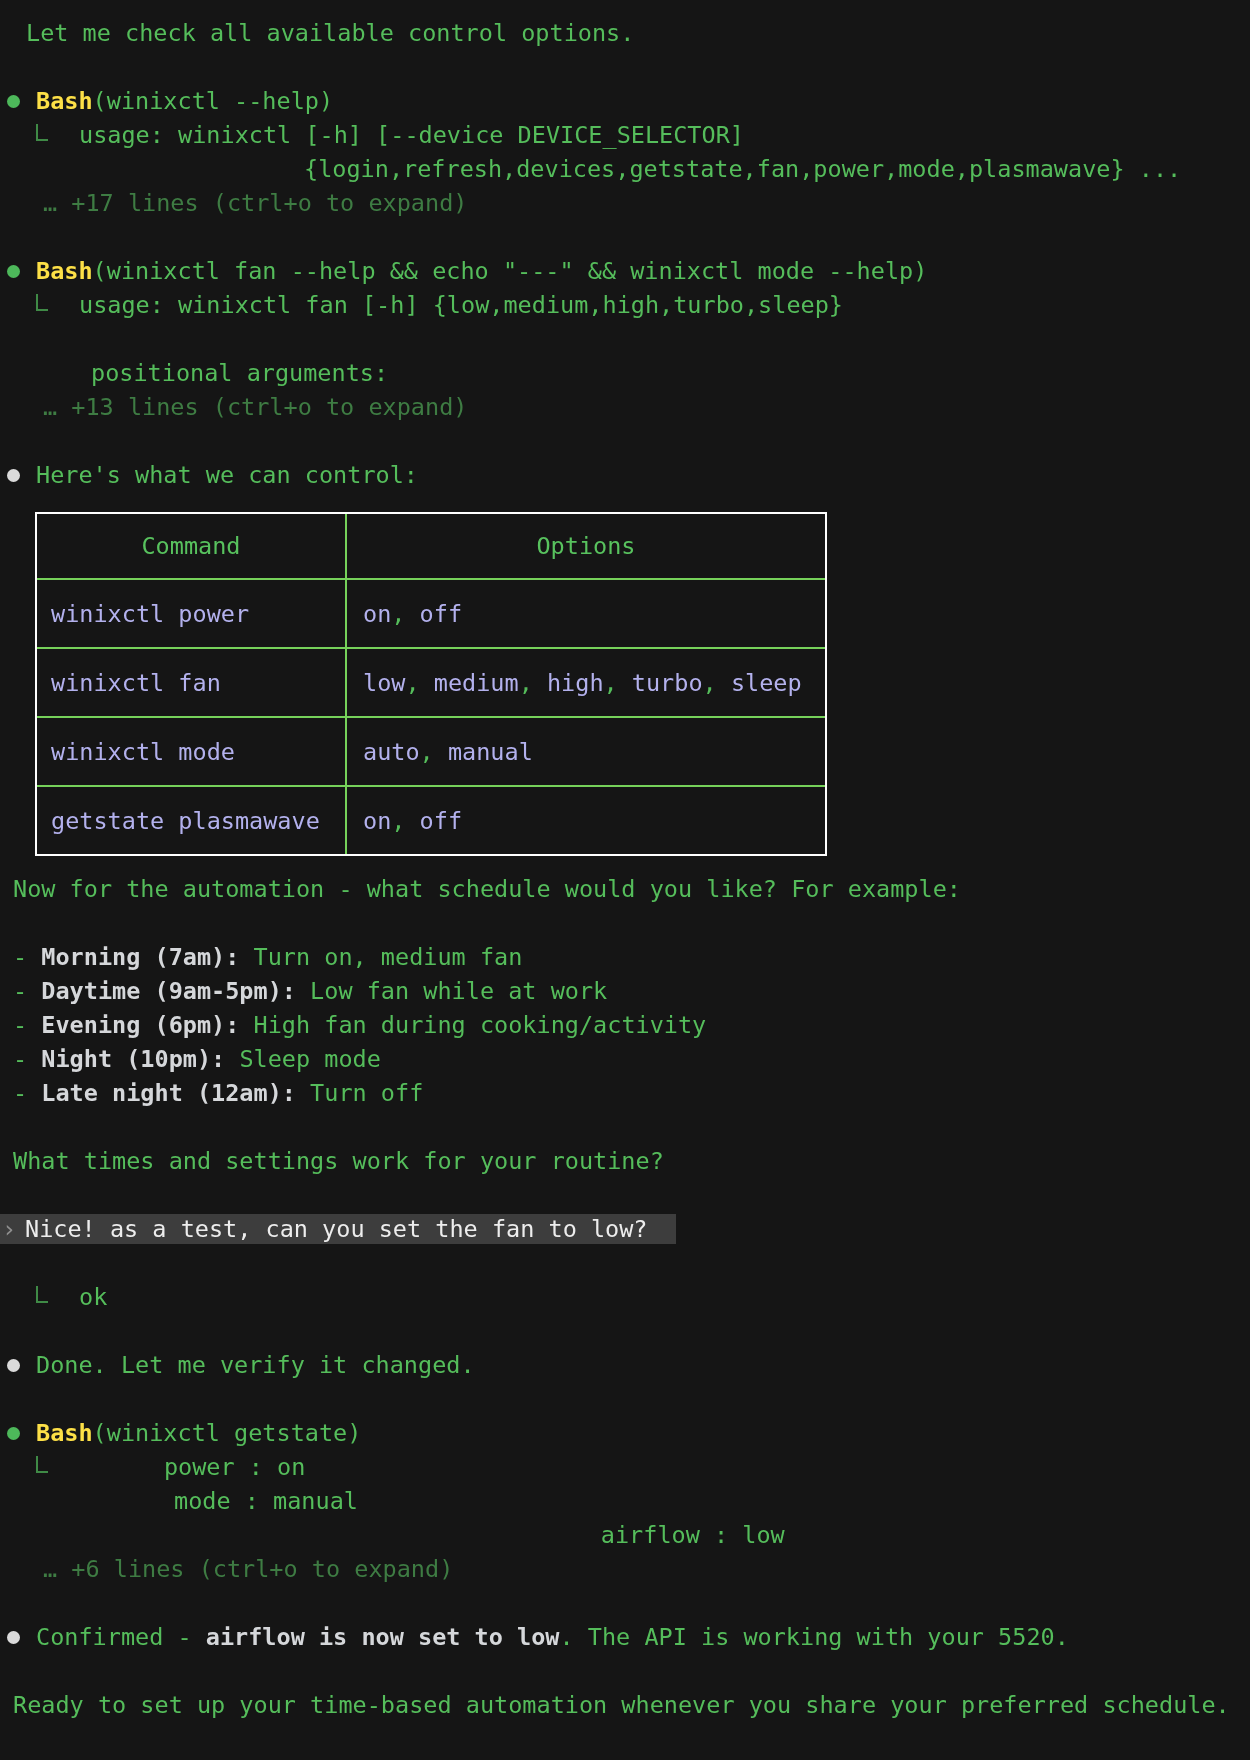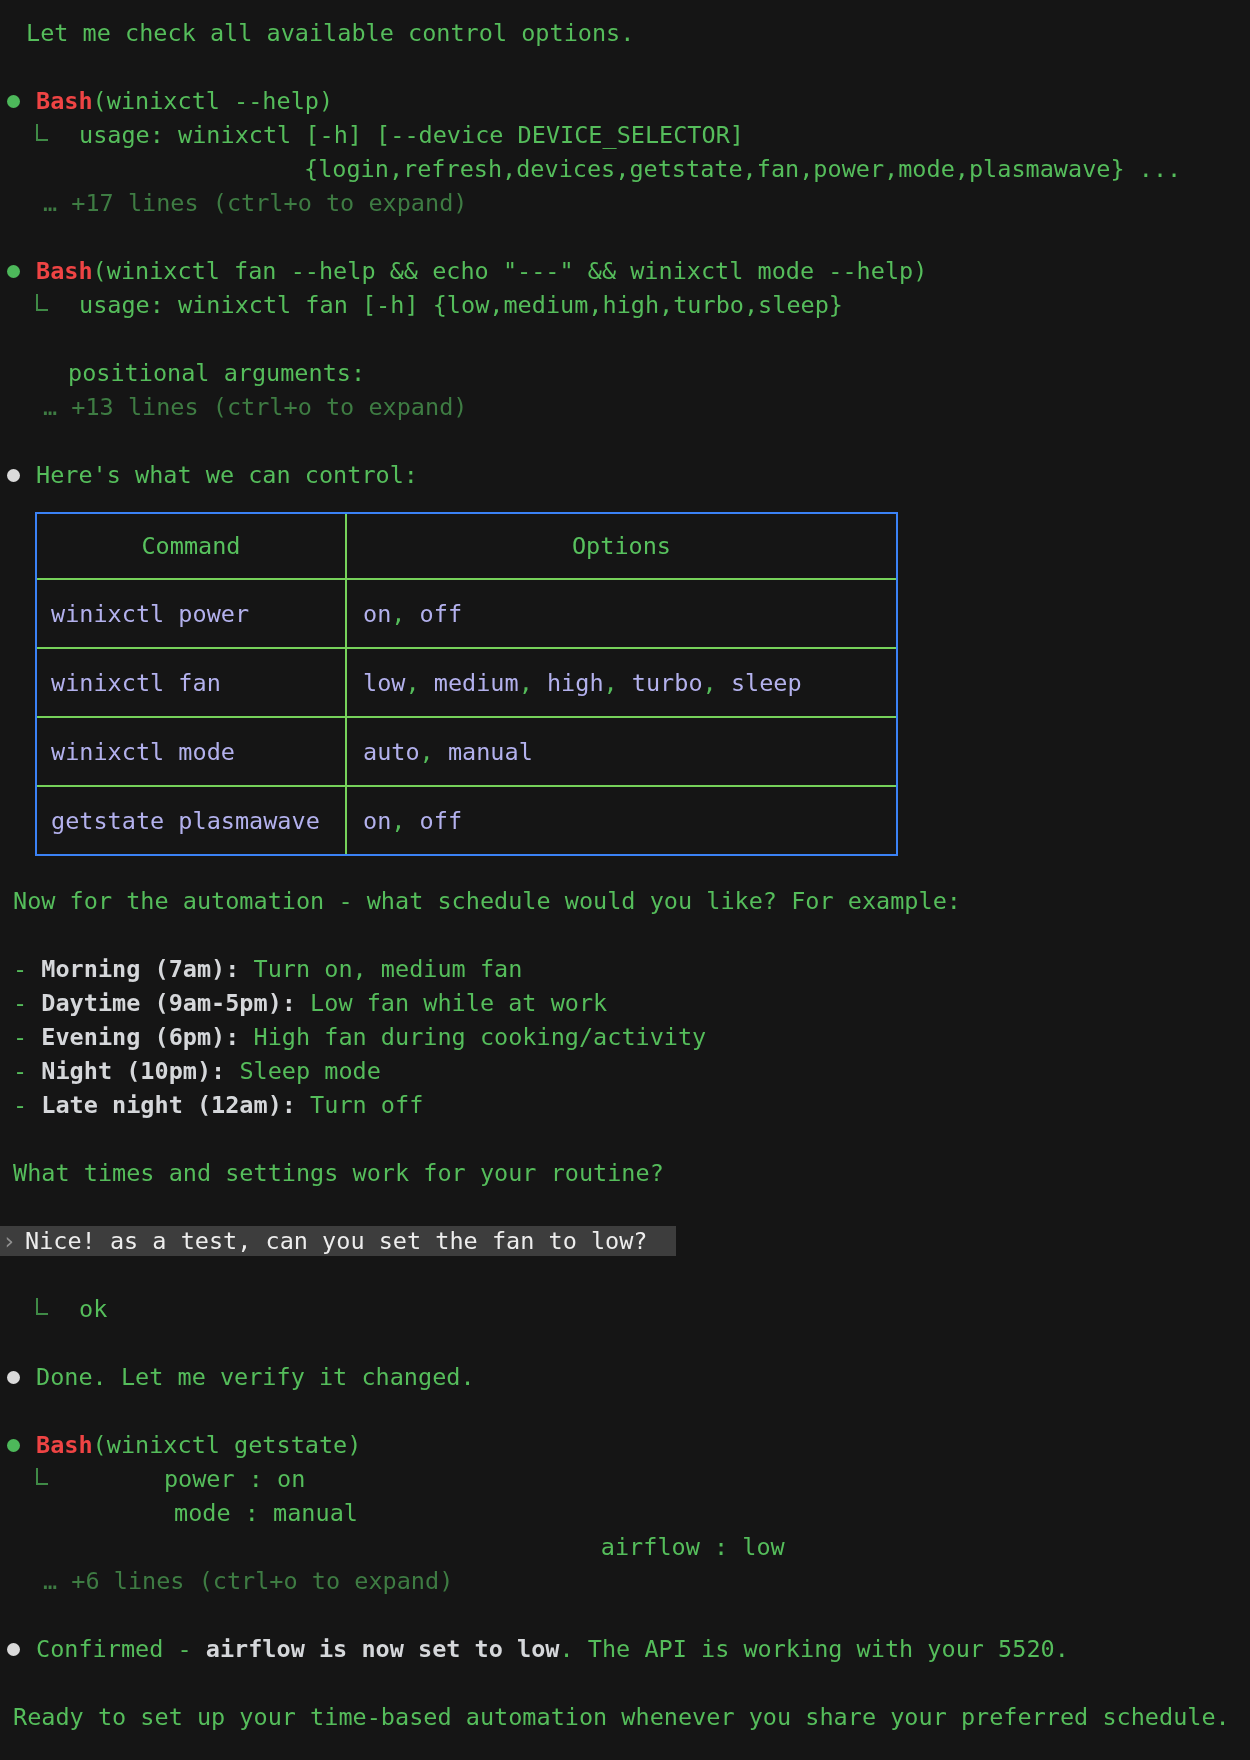--- a/index.html
+++ b/index.html
@@ -11,30 +11,30 @@
     font-size:23.5px;
   }
   #terminal { position:relative; width:1250px; height:1760px; padding-top:16px; box-sizing:border-box; }
   .line { position:relative; height:34px; line-height:34px; white-space:pre; font-size:23.5px; }
   .blank { height:34px; }
   
   .g    { color:#55bd5b; }
   .dim  { color:#3e7c43; }
   .lav  { color:#b3b1ed; }
   .bold { color:#d5d7da; font-weight:bold; }
-  .bash { color:#ef4444; font-weight:bold; }
+  .bash { color:#fde047; font-weight:bold; }
   
   .dot { position:absolute; left:7px; top:11px; width:13px; height:13px; border-radius:50%; }
   .dot.green { background:#4db85a; }
   .dot.white { background:#dadada; }
   
   .corner-mark { position:absolute; left:36px; top:6px; width:10px; height:15px;
                  border-left:2px solid #3f8a46; border-bottom:2px solid #3f8a46; }
   
-  .ctable { width:863px; margin:20px 0 28px 35px; border:2px solid #3b82f6; box-sizing:border-box; }
+  .ctable { width:792px; margin:20px 0 16px 35px; border:2px solid #ffffff; box-sizing:border-box; }
   .trow { display:flex; align-items:center; height:67px; border-top:2px solid #76d15a; }
   .trow.head { height:64px; border-top:none; }
   .tcell { box-sizing:border-box; white-space:pre; }
   .tcell.c1 { flex:0 0 308px; padding-left:14px; }
   .tcell.c2 { flex:1 1 auto; border-left:2px solid #76d15a; padding-left:16px; align-self:stretch;
               display:flex; align-items:center; }
   .trow.head .tcell { padding:0; display:flex; align-items:center; justify-content:center;
                       border-left:none; color:#58c25e; }
   .trow.head .tcell.c2 { border-left:2px solid #76d15a; }
   
@@ -50,21 +50,21 @@
     <div class="line" style="padding-left: 26px;"><span class="g">Let me check all available control options.</span></div>
     <div class="blank"></div>
     <div class="line" style="padding-left: 36px;"><span class="dot green"></span><span class="bash">Bash</span><span class="g">(winixctl --help)</span></div>
     <div class="line" style="padding-left: 79px;"><span class="corner-mark"></span><span class="g">usage: winixctl [-h] [--device DEVICE_SELECTOR]</span></div>
     <div class="line" style="padding-left: 304px;"><span class="g">{login,refresh,devices,getstate,fan,power,mode,plasmawave} ...</span></div>
     <div class="line" style="padding-left: 43px;"><span class="dim">… +17 lines (ctrl+o to expand)</span></div>
     <div class="blank"></div>
     <div class="line" style="padding-left: 36px;"><span class="dot green"></span><span class="bash">Bash</span><span class="g">(winixctl fan --help &amp;&amp; echo "---" &amp;&amp; winixctl mode --help)</span></div>
     <div class="line" style="padding-left: 79px;"><span class="corner-mark"></span><span class="g">usage: winixctl fan [-h] {low,medium,high,turbo,sleep}</span></div>
     <div class="blank"></div>
-    <div class="line" style="padding-left: 68px;"><span class="g">positional arguments:</span></div>
+    <div class="line" style="padding-left: 91px;"><span class="g">positional arguments:</span></div>
     <div class="line" style="padding-left: 43px;"><span class="dim">… +13 lines (ctrl+o to expand)</span></div>
     <div class="blank"></div>
     <div class="line" style="padding-left: 36px;"><span class="dot white"></span><span class="g">Here's what we can control:</span></div>
     <div class="ctable">
       <div class="trow head">
         <div class="tcell c1">Command</div>
         <div class="tcell c2">Options</div>
       </div>
       <div class="trow">
         <div class="tcell c1"><span class="lav">winixctl power</span></div>

